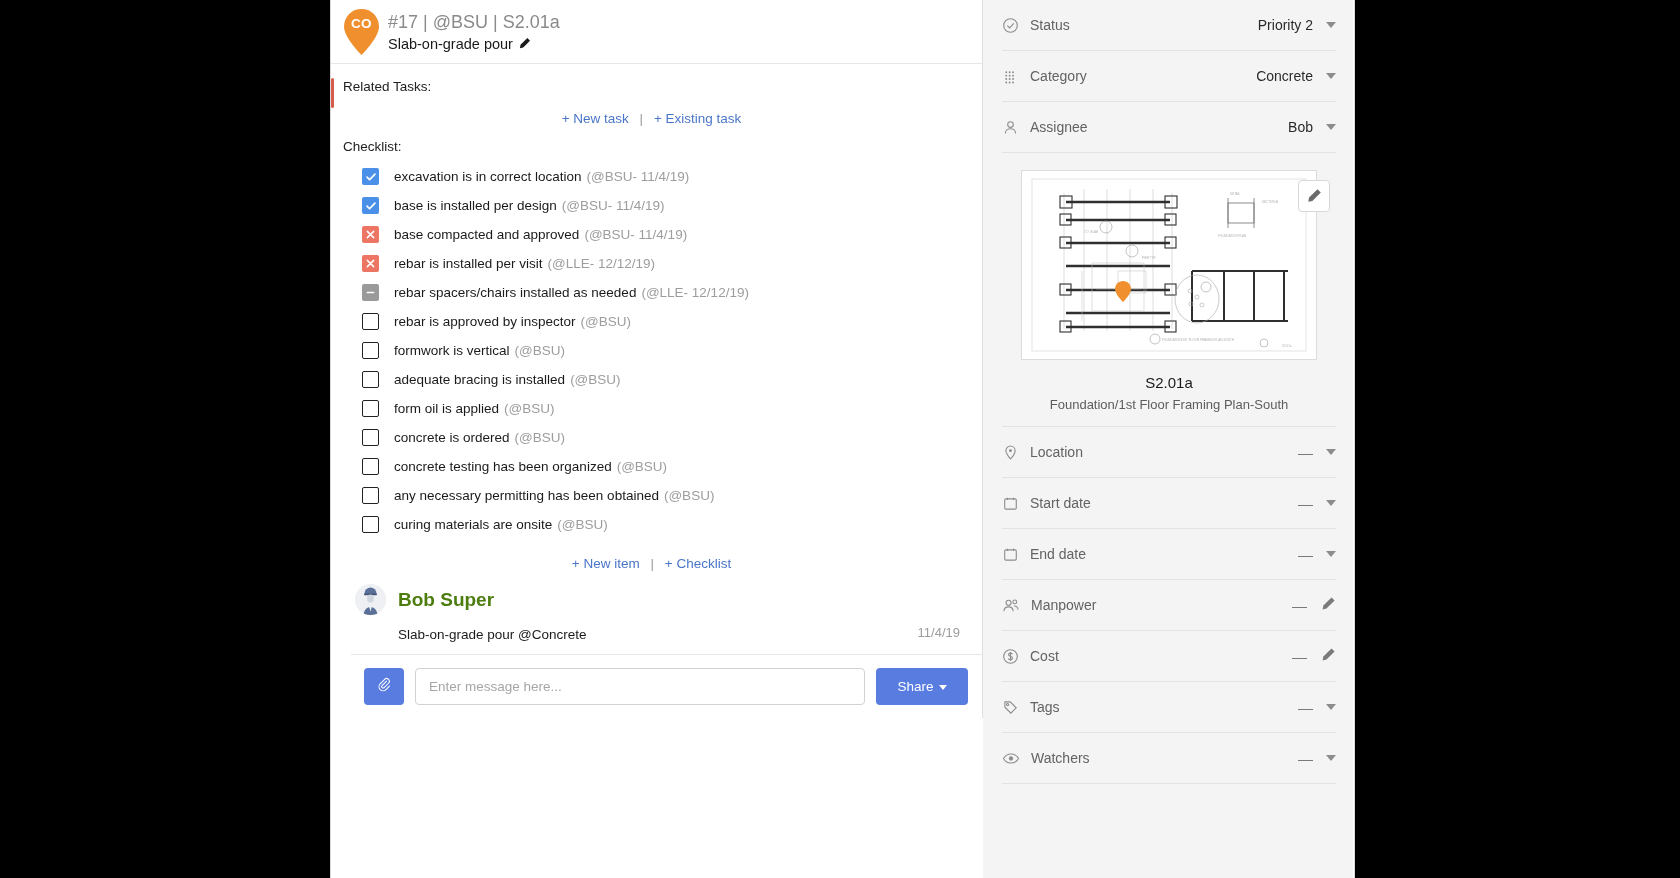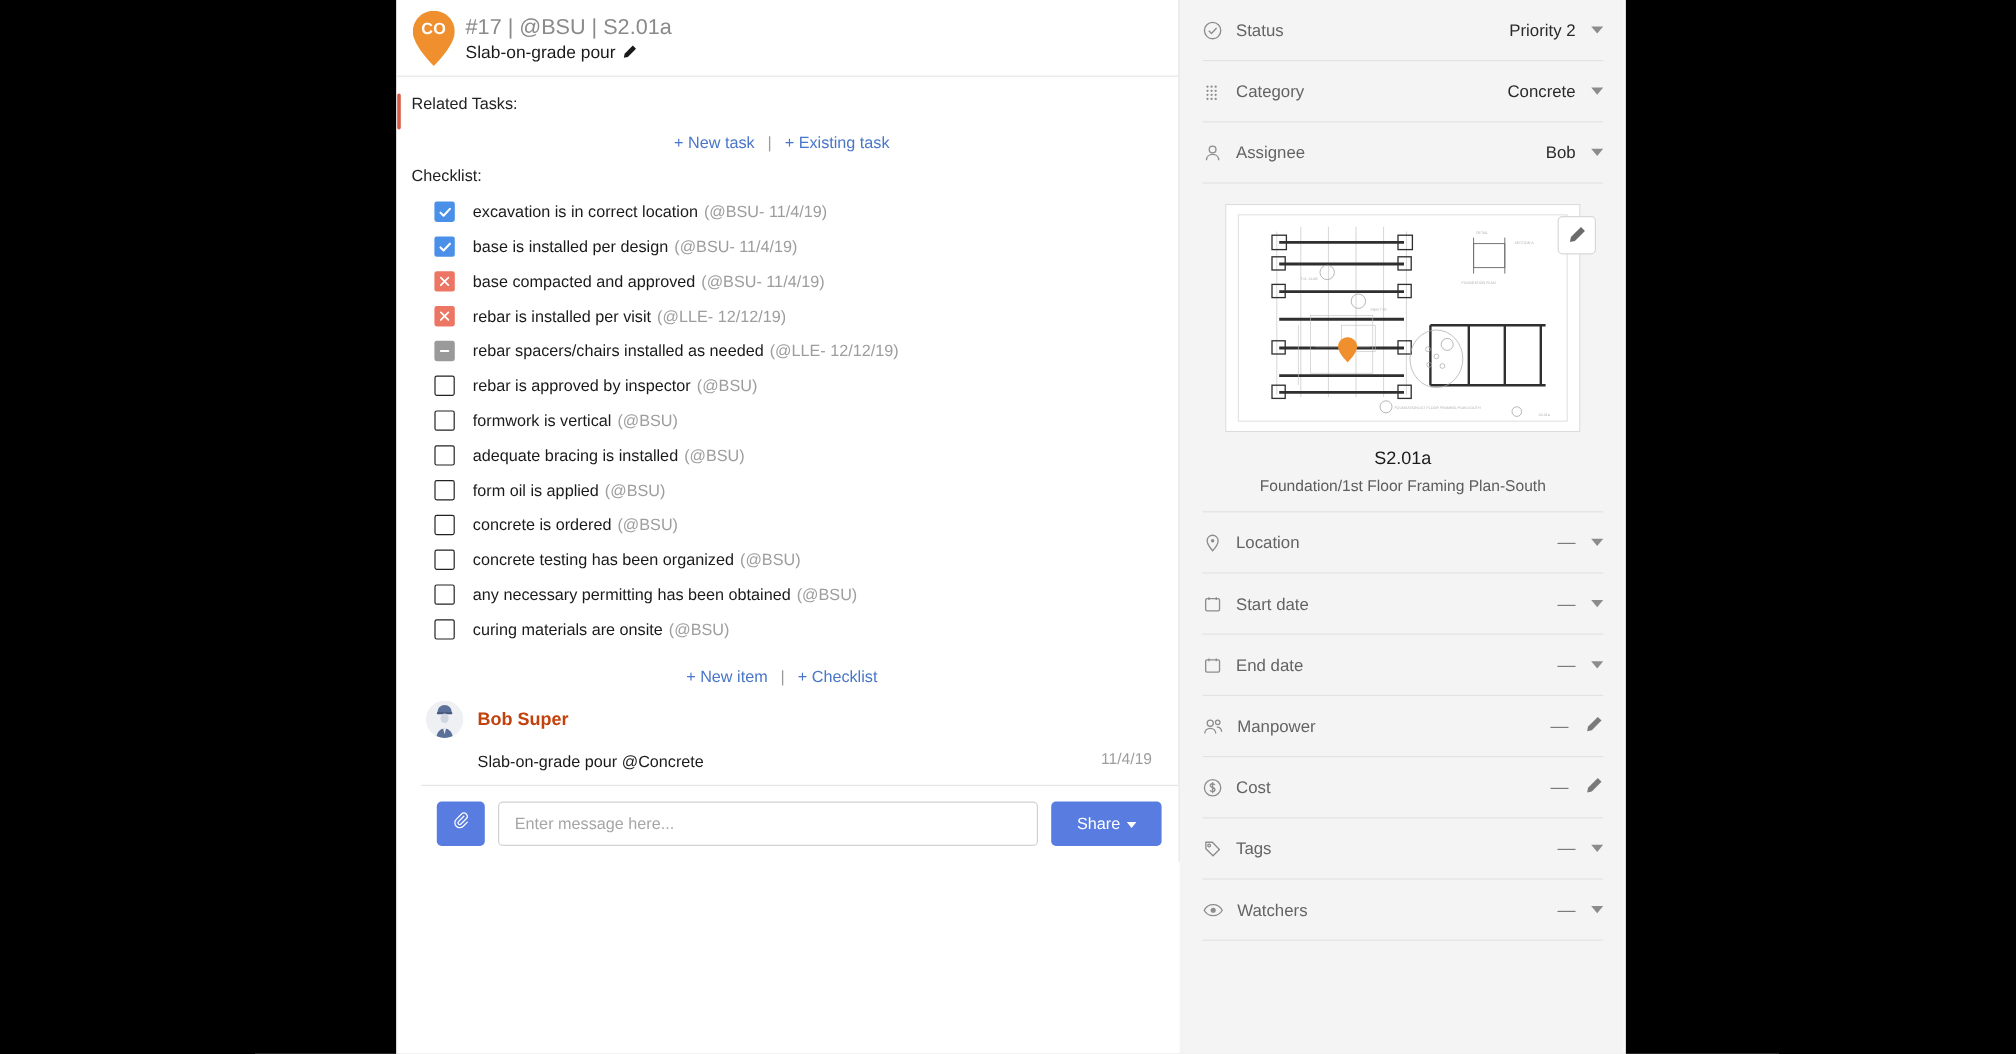--- a/index.html
+++ b/index.html
@@ -107,21 +107,21 @@
   .msg-block { margin: 12px 0 0 12px; }
   .msg-user {
     display: flex; align-items: center; gap: 12px;
     margin-bottom: 10px;
   }
   .avatar-circle {
     width: 31px; height: 31px; border-radius: 50%;
     background: #eef0f3; flex: none;
     overflow: hidden; position: relative;
   }
-  .msg-username { font-size: 15px; font-weight: bold; color: #c2410c; }
+  .msg-username { font-size: 19px; font-weight: bold; color: #4d7c0f; }
   .msg-line {
     display: flex; justify-content: space-between;
     margin: 0 0 13px 43px;
     font-size: 13.5px;
   }
   .msg-text { color: #1a1a1a; max-width: 440px; line-height: 1.55; }
   .msg-date { color: #9d9d9d; font-size: 13px; white-space: nowrap; padding-left: 14px; }
 
   .composer {
     height: 64px; min-height: 64px;

